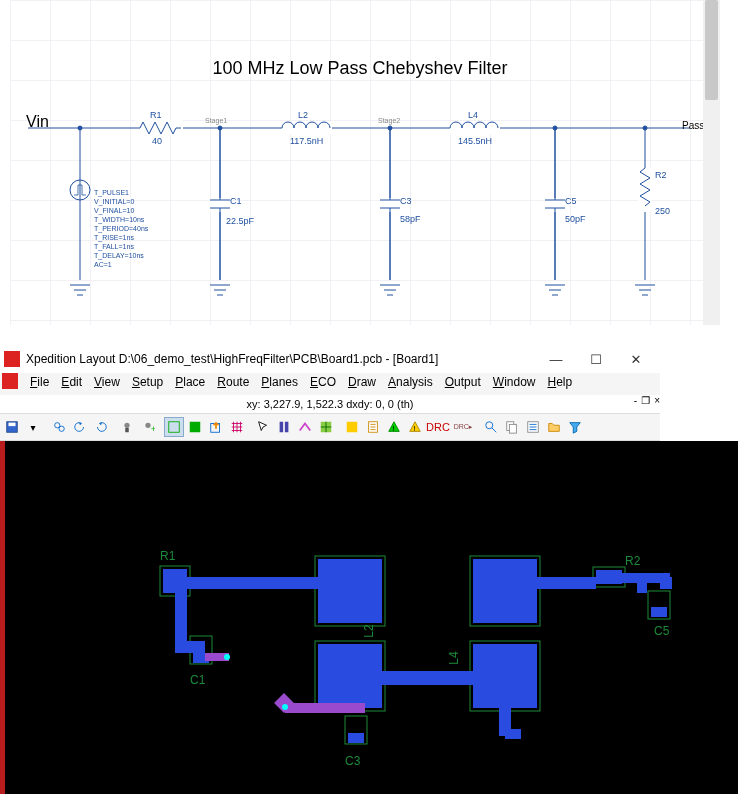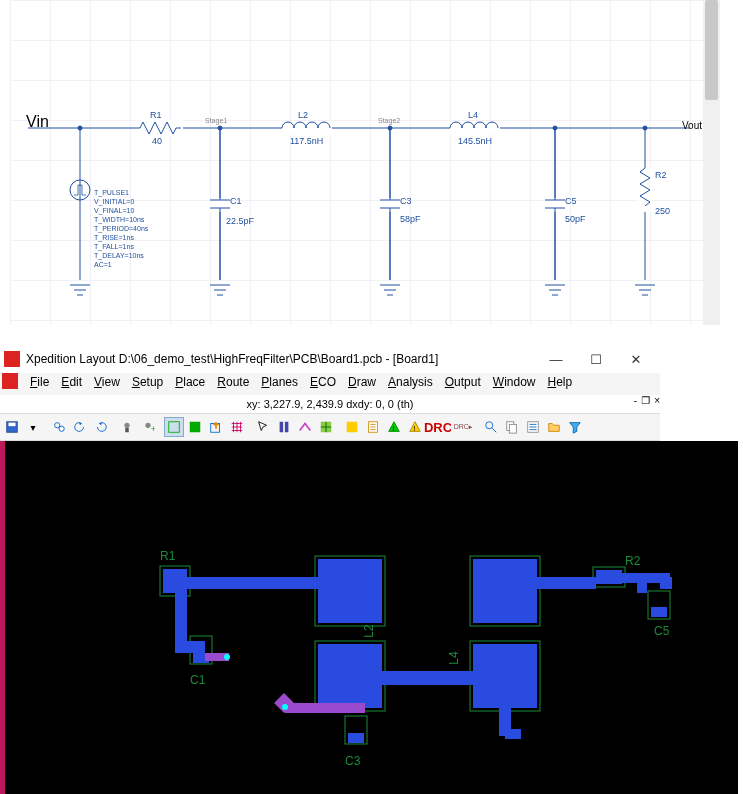--- a/index.html
+++ b/index.html
@@ -6,21 +6,21 @@
 .top-pane{position:absolute;left:0;top:0;width:720px;height:325px;background:#fff}
 .grid{position:absolute;left:10px;top:0;right:0;bottom:0;background-image:linear-gradient(#f0f0f5 1px,transparent 1px),linear-gradient(90deg,#f0f0f5 1px,transparent 1px);background-size:40px 40px}
 .sch-title{position:absolute;left:0;width:100%;top:58px;text-align:center;font-size:18px;font-weight:400;color:#000}
 .sch-svg{position:absolute;left:0;top:0}
 .sch-lbl{position:absolute;font-size:9px;color:#2050a0}
 .pulse-text{position:absolute;left:94px;top:188px;font-size:7px;line-height:9px;color:#2050a0}
 .pulse-text div{white-space:nowrap}
 .scrollbar-v{position:absolute;right:0;top:0;width:17px;height:325px;background:#f0f0f0}
 .scroll-thumb{position:absolute;left:2px;right:2px;top:0;height:100px;background:#c8c8c8;border-radius:2px}
 
-.win{position:absolute;left:0;top:345px;width:660px;height:449px;background:#be185d}
+.win{position:absolute;left:0;top:345px;width:660px;height:449px;background:#b91c1c}
 .titlebar{height:28px;background:#fff;display:flex;align-items:center;padding:0 4px;color:#000}
 .titlebar .appicon{width:16px;height:16px;background:#d22;margin-right:6px}
 .titlebar .title-text{flex:1;font-size:12px;white-space:nowrap;overflow:hidden}
 .winbtns{display:flex}
 .winbtn{width:40px;height:24px;display:flex;align-items:center;justify-content:center;font-size:13px;font-family:"Segoe UI Symbol",sans-serif;color:#333}
 .menubar{height:22px;background:#f5f5f5;display:flex;padding:0 2px;font-size:12px;color:#000}
 .menubar .appicon-sm{width:16px;height:16px;background:#d22;margin-right:6px}
 .menu-item{padding:2px 6px;cursor:default}
 .menu-item .ul{text-decoration:underline}
 .statusline{height:18px;background:#fff;color:#000;font-size:11px;display:flex;align-items:center;justify-content:center;position:relative}
@@ -31,20 +31,21 @@
 .tbtn svg{width:14px;height:14px}
 .tbsep{width:4px}
 .canvas{position:absolute;left:5px;top:96px;width:733px;height:353px;background:#000}
 .pcb-lbl{position:absolute;font-size:12px;color:#1c8a3a;font-family:Arial}
 </style>
 </head>
 <body>
 
 <div class="top-pane">
   <div class="grid"></div>
+  <div class="sch-title">100 MHz Low Pass Chebyshev Filter</div>
 
   <svg class="sch-svg" width="720" height="325">
     <g stroke="#2050a0" stroke-width="1" fill="none">
 
       <path d="M28 128 H690"></path>
 
       <path d="M140 128 l4 -6 l8 12 l8 -12 l8 12 l8 -12 l4 6" stroke-width="1"></path>
       <rect x="135" y="120" width="48" height="16" fill="#fff" stroke="none"></rect>
       <path d="M135 128 l5 0 l3 -6 l6 12 l6 -12 l6 12 l6 -12 l6 12 l3 -6 l5 0"></path>
 
@@ -89,21 +90,21 @@
 
       <circle cx="80" cy="128" r="2" fill="#2050a0"></circle>
       <circle cx="220" cy="128" r="2" fill="#2050a0"></circle>
       <circle cx="390" cy="128" r="2" fill="#2050a0"></circle>
       <circle cx="555" cy="128" r="2" fill="#2050a0"></circle>
       <circle cx="645" cy="128" r="2" fill="#2050a0"></circle>
     </g>
   </svg>
 
   <div class="sch-lbl" style="left:26px;top:113px;color:#000;font-size:16px">Vin</div>
-  <div class="sch-lbl" style="left:682px;top:120px;color:#000;font-size:10px">Vout</div>
+  <div class="sch-lbl" style="left:682px;top:120px;color:#000;font-size:10px">Pass</div>
   <div class="sch-lbl" style="left:150px;top:110px">R1</div>
   <div class="sch-lbl" style="left:152px;top:136px">40</div>
   <div class="sch-lbl" style="left:298px;top:110px">L2</div>
   <div class="sch-lbl" style="left:290px;top:136px">117.5nH</div>
   <div class="sch-lbl" style="left:468px;top:110px">L4</div>
   <div class="sch-lbl" style="left:458px;top:136px">145.5nH</div>
   <div class="sch-lbl" style="left:655px;top:170px">R2</div>
   <div class="sch-lbl" style="left:655px;top:206px">250</div>
   <div class="sch-lbl" style="left:230px;top:196px">C1</div>
   <div class="sch-lbl" style="left:226px;top:216px">22.5pF</div>
@@ -153,21 +154,21 @@
         <div class="menu-item"><span class="ul">P</span>lanes</div>
         <div class="menu-item"><span class="ul">E</span>CO</div>
         <div class="menu-item"><span class="ul">D</span>raw</div>
         <div class="menu-item"><span class="ul">A</span>nalysis</div>
         <div class="menu-item"><span class="ul">O</span>utput</div>
         <div class="menu-item"><span class="ul">W</span>indow</div>
         <div class="menu-item"><span class="ul">H</span>elp</div>
       </div>
   </div>
   <div class="statusline">
-    <span>xy: 3,227.9, 2,439.9  dxdy: 0, 0  (th)</span>
+    <span>xy: 3,227.9, 1,522.3  dxdy: 0, 0  (th)</span>
     <div class="mdibtns">
       <span>-</span>
       <span>❐</span>
       <span>×</span>
     </div>
   </div>
   <div class="toolbar">
     <div class="tbtn">
         <svg viewBox="0 0 16 16">
           <rect x="2" y="2" width="12" height="12" fill="#36c" stroke="#248"></rect>
@@ -269,21 +270,21 @@
           <path d="M8 2 L14 13 H2 Z" fill="#0c0" stroke="#080"></path>
           <text x="6" y="12" font-size="9" fill="#000">!</text>
         </svg>
       </div>
     <div class="tbtn">
         <svg viewBox="0 0 16 16">
           <path d="M8 2 L14 13 H2 Z" fill="#fc0" stroke="#a80"></path>
           <text x="6" y="12" font-size="9" fill="#000">!</text>
         </svg>
       </div>
-    <div class="tbtn" style="width:22px;font-size:13px;font-weight:bold;color:#c00">DRC</div>
+    <div class="tbtn" style="width:22px;font-size:11px;font-weight:normal;color:#c00">DRC</div>
     <div class="tbtn" style="width:22px;font-size:7px;color:#844">DRC▸</div>
     <div class="tbsep"></div>
     <div class="tbtn">
         <svg viewBox="0 0 16 16">
           <circle cx="6" cy="6" r="4" fill="none" stroke="#06c"></circle>
           <path d="M9 9 l5 5" stroke="#06c"></path>
         </svg>
       </div>
     <div class="tbtn">
         <svg viewBox="0 0 16 16">

